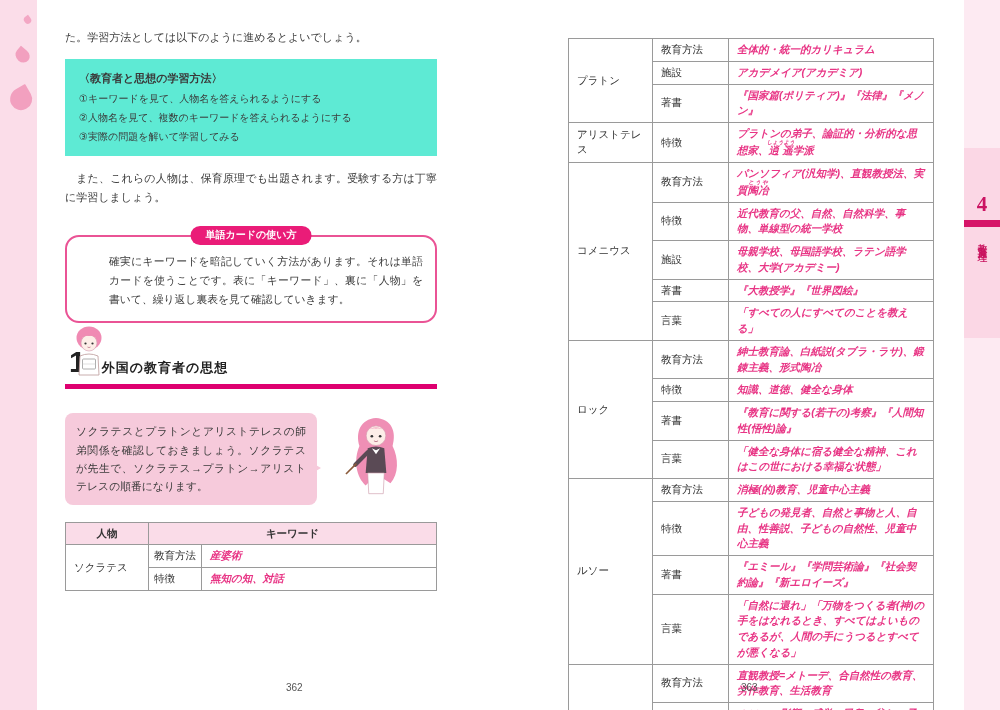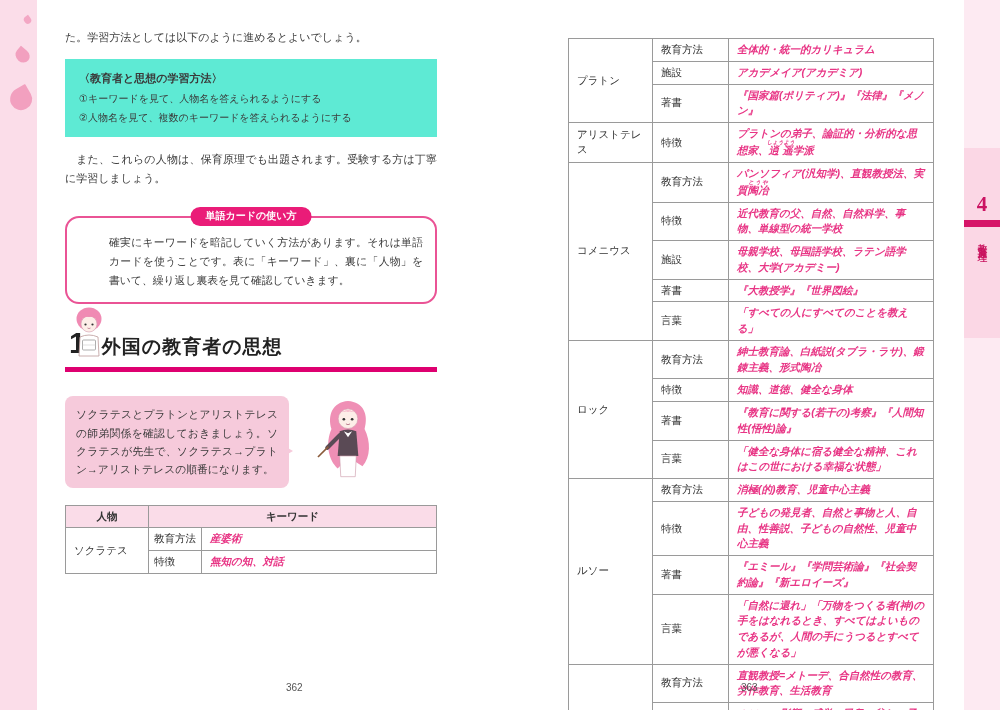--- a/index.html
+++ b/index.html
@@ -38,25 +38,25 @@
 
   
   .card-box { position:relative; margin-top:27px; border:2px solid #ea5395; border-radius:14px; padding:15px 12px 12px 42px; }
   .card-badge { position:absolute; top:-11px; left:50%; transform:translateX(-50%); background:#ea1c78; color:#fff; font-size:10px; font-weight:bold; padding:2px 15px 3px; border-radius:12px; white-space:nowrap; }
   .card-box p { font-size:10.8px; line-height:1.78; text-align:justify; }
   .student-illo { position:absolute; left:2px; top:88px; width:40px; height:56px; }
 
   
   .section-head { display:flex; align-items:baseline; gap:16px; margin-top:24px; padding:0 0 7px 4px; border-bottom:5px solid #de0070; }
   .section-number { font-size:30px; font-weight:bold; color:#222; line-height:1; }
-  .section-title { font-size:19px; font-weight:bold; color:#222; letter-spacing:1px; }
+  .section-title { font-size:13px; font-weight:bold; color:#222; letter-spacing:1px; }
 
   
   .bubble-row { display:flex; margin-top:24px; align-items:flex-start; }
-  .speech-bubble { position:relative; width:224px; background:#f6cadb; border-radius:8px; padding:9px 11px; font-size:10.8px; line-height:1.7; text-align:justify; }
+  .speech-bubble { position:relative; width:252px; background:#f6cadb; border-radius:8px; padding:9px 11px; font-size:10.8px; line-height:1.7; text-align:justify; }
   .speech-bubble::after { content:""; position:absolute; right:-11px; top:48px; border:7px solid transparent; border-left:12px solid #f6cadb; }
   .teacher-illo { width:66px; height:88px; margin-left:26px; margin-top:2px; }
 
   
   table.kw-table { border-collapse:collapse; width:100%; background:#fff; }
   table.kw-table { border:1.5px solid #7c7c7c; }
   table.kw-table td, table.kw-table th { border:1px solid #9a9a9a; font-size:10.5px; line-height:1.5; padding:3px 8px; vertical-align:middle; text-align:left; }
   table.kw-table th { background:#fadce8; font-weight:bold; text-align:center; color:#333; padding:3px 6px; }
   td.person { vertical-align:top; width:84px; color:#333; padding-top:4px; }
   td.label  { width:76px; color:#333; }
@@ -91,20 +91,21 @@
   </div>
 
   <div class="page-left">
 
     <p class="body-text">た。学習方法としては以下のように進めるとよいでしょう。</p>
 
     <div class="method-box">
       <div class="mb-title">〈教育者と思想の学習方法〉</div>
       <div class="mb-item">①キーワードを見て、人物名を答えられるようにする</div>
       <div class="mb-item">②人物名を見て、複数のキーワードを答えられるようにする</div>
+      <div class="mb-item">③実際の問題を解いて学習してみる</div>
     </div>
 
     <p class="body-text note-text">　また、これらの人物は、保育原理でも出題されます。受験する方は丁寧に学習しましょう。</p>
 
     <div class="card-box">
       <span class="card-badge">単語カードの使い方</span>
       <svg class="student-illo" viewBox="0 0 40 56">
         <ellipse cx="20" cy="13" rx="12.5" ry="11.5" fill="#f08ab3"></ellipse>
         <circle cx="20" cy="18" r="8" fill="#fdeee8" stroke="#d39aae" stroke-width="0.6"></circle>
         <path d="M10,14 Q20,5 30,14 Q25,10 20,11 Q15,10 10,14 Z" fill="#f08ab3"></path>

